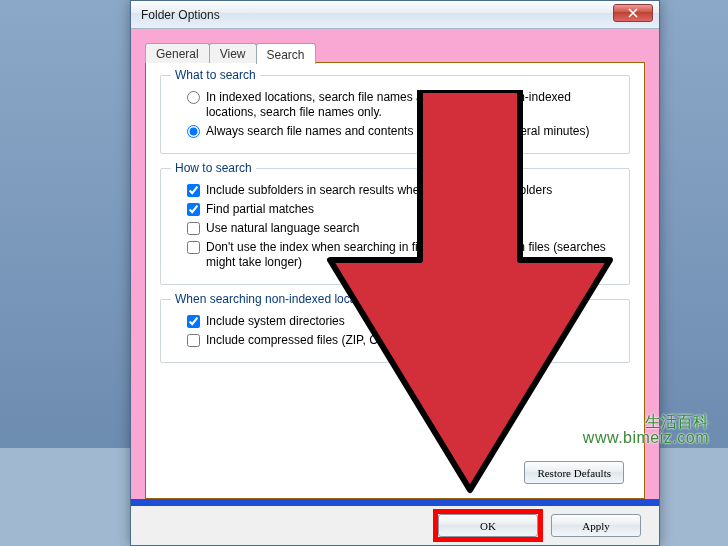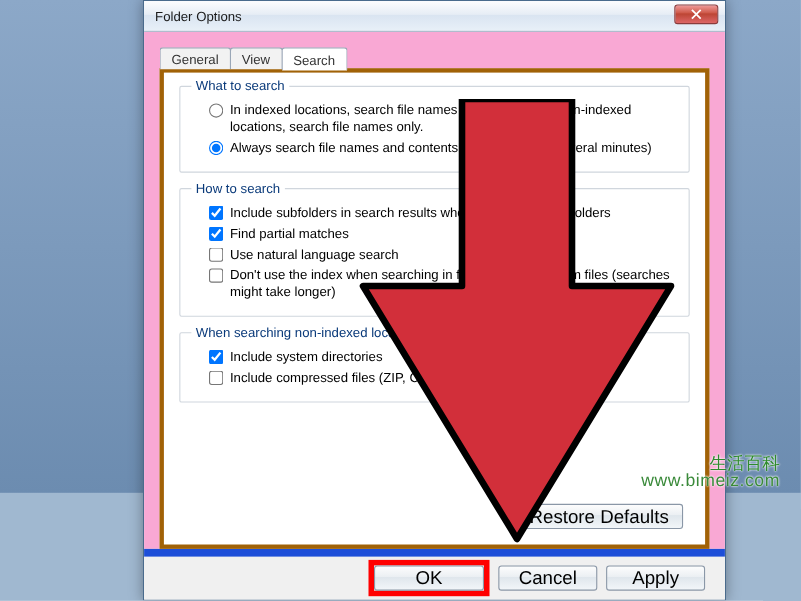--- a/index.html
+++ b/index.html
@@ -7,28 +7,28 @@
 .stage{position:relative;width:728px;height:448px;background:linear-gradient(#8ca8c8,#6c8cb0)}
 .window{position:absolute;left:130px;top:0;width:530px;height:546px;background:#fff;border:1px solid #4a6b8c;box-shadow:0 0 12px rgba(0,0,0,.35);display:flex;flex-direction:column}
 .titlebar{height:28px;background:linear-gradient(#fdfdfe,#e6edf5 45%,#d9e4f1 46%,#e8f0f8);border-bottom:1px solid #a8b6c8;display:flex;align-items:center;position:relative}
 .title-text{padding-left:10px;font-size:12px;color:#1a1a1a}
 .close-btn{position:absolute;right:6px;top:3px;width:40px;height:18px;border:1px solid #8a3b3b;border-radius:3px;background:linear-gradient(#e99,#c54 45%,#b43 46%,#d66);display:flex;align-items:center;justify-content:center;color:#fff;font-weight:bold;font-size:10px}
 .close-btn svg{width:10px;height:10px}
 .body{flex:1;background:#f9a8d4;padding:10px 14px 0 14px;display:flex;flex-direction:column}
 .tabs{display:flex;align-items:flex-end;height:24px;position:relative;z-index:2}
 .tab{border:1px solid #9aa7b7;border-bottom:none;border-radius:3px 3px 0 0;background:#f2f2f2;padding:3px 10px 2px;margin-right:-1px;font-size:12px;color:#333;cursor:default}
 .tab.active{background:#fff;position:relative;top:1px;padding-top:4px}
-.panel{border:4px solid #a16207;flex:1;margin-top:-1px;background:#fff;padding:12px 14px 8px;position:relative;overflow:hidden}
+.panel{border:1px solid #a16207;flex:1;margin-top:-1px;background:#fff;padding:12px 14px 8px;position:relative;overflow:hidden}
 .group{border:1px solid #d0d6dd;border-radius:2px;margin-bottom:14px;padding:12px 12px 10px;position:relative}
 .group-title{position:absolute;top:-8px;left:10px;background:#fff;padding:0 4px;color:#0a3a7a;font-size:12px}
 .opt-row{display:flex;align-items:flex-start;margin:2px 0 4px 14px;line-height:15px}
 .opt-row input{margin:1px 6px 0 0;flex:none}
 .opt-row label{flex:1}
 .restore{position:absolute;right:20px;bottom:14px}
-.btn{min-width:90px;height:23px;border:1px solid #8a97a7;border-radius:3px;background:linear-gradient(#fdfdfd,#ebeff3 45%,#dfe6ec 46%,#f2f6f9);font-size:17px;font-family:Liberation Sans, sans-serif;color:#000;padding:0 12px}
+.btn{min-width:90px;height:23px;border:1px solid #8a97a7;border-radius:3px;background:linear-gradient(#fdfdfd,#ebeff3 45%,#dfe6ec 46%,#f2f6f9);font-size:11px;font-family:Liberation Serif, serif;color:#000;padding:0 12px}
 .button-row{height:46px;background:#f0f0f0;border-top:7px solid #1d4ed8;display:flex;align-items:center;justify-content:flex-end;gap:8px;padding-right:18px}
 .ok-highlight{border:5px solid #ff0000;padding:0;display:inline-flex}
 .ok-highlight .btn{min-width:100px}
 
 .arrow{position:absolute;left:310px;top:90px;width:320px;height:420px;pointer-events:none}
 
 .wm{position:absolute;right:19px;bottom:2px;font-size:16px;color:#2e8b2e;font-family:"SimHei","Microsoft YaHei",sans-serif;text-shadow:0 0 2px #fff,0 0 2px #fff;line-height:16px;text-align:right}
 .wm small{display:block;font-size:16px;color:#3a8a3a;letter-spacing:.5px}
 </style>
 </head>
@@ -101,21 +101,20 @@
         <div class="restore">
           <button class="btn">Restore Defaults</button>
         </div>
       </div>
     </div>
 
     <div class="button-row">
       <span class="ok-highlight">
         <button class="btn">OK</button>
       </span>
-      <button class="btn">Cancel</button>
       <button class="btn">Apply</button>
     </div>
   </div>
 
   <svg class="arrow" viewBox="0 0 320 420">
     <path d="M110 0 L210 0 L210 170 L300 170 L160 400 L20 170 L110 170 Z" fill="#d22f3a" stroke="#000" stroke-width="6" stroke-linejoin="round"></path>
   </svg>
 
   <div class="wm">
     <span>生活百科</span>

